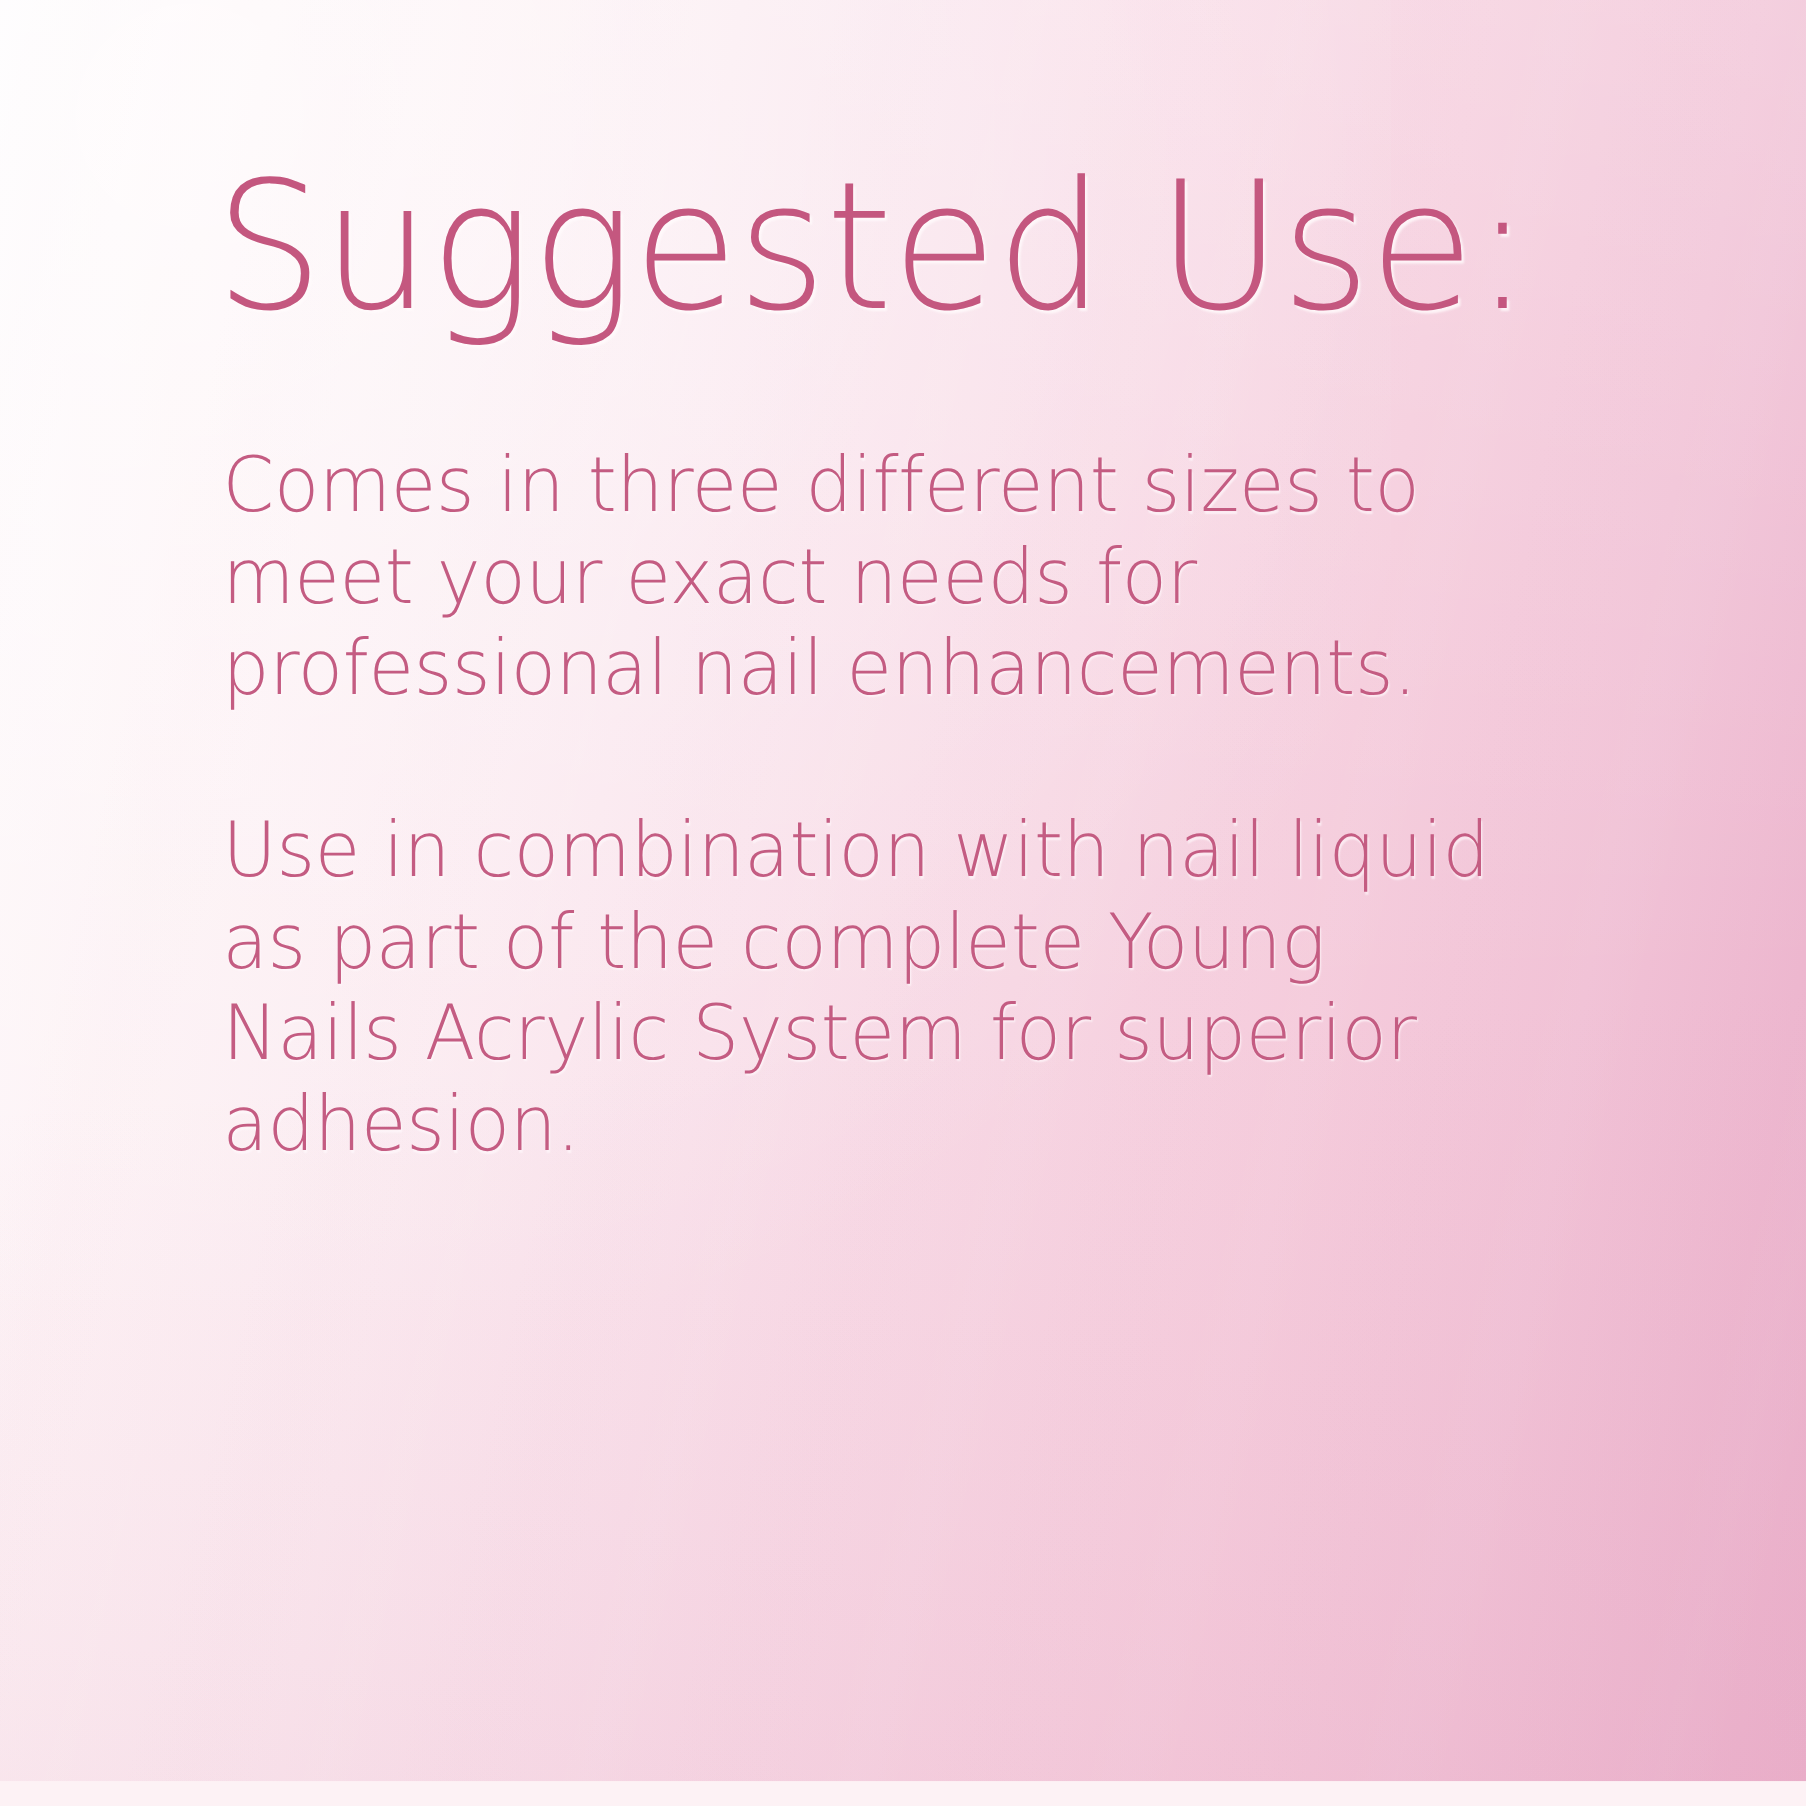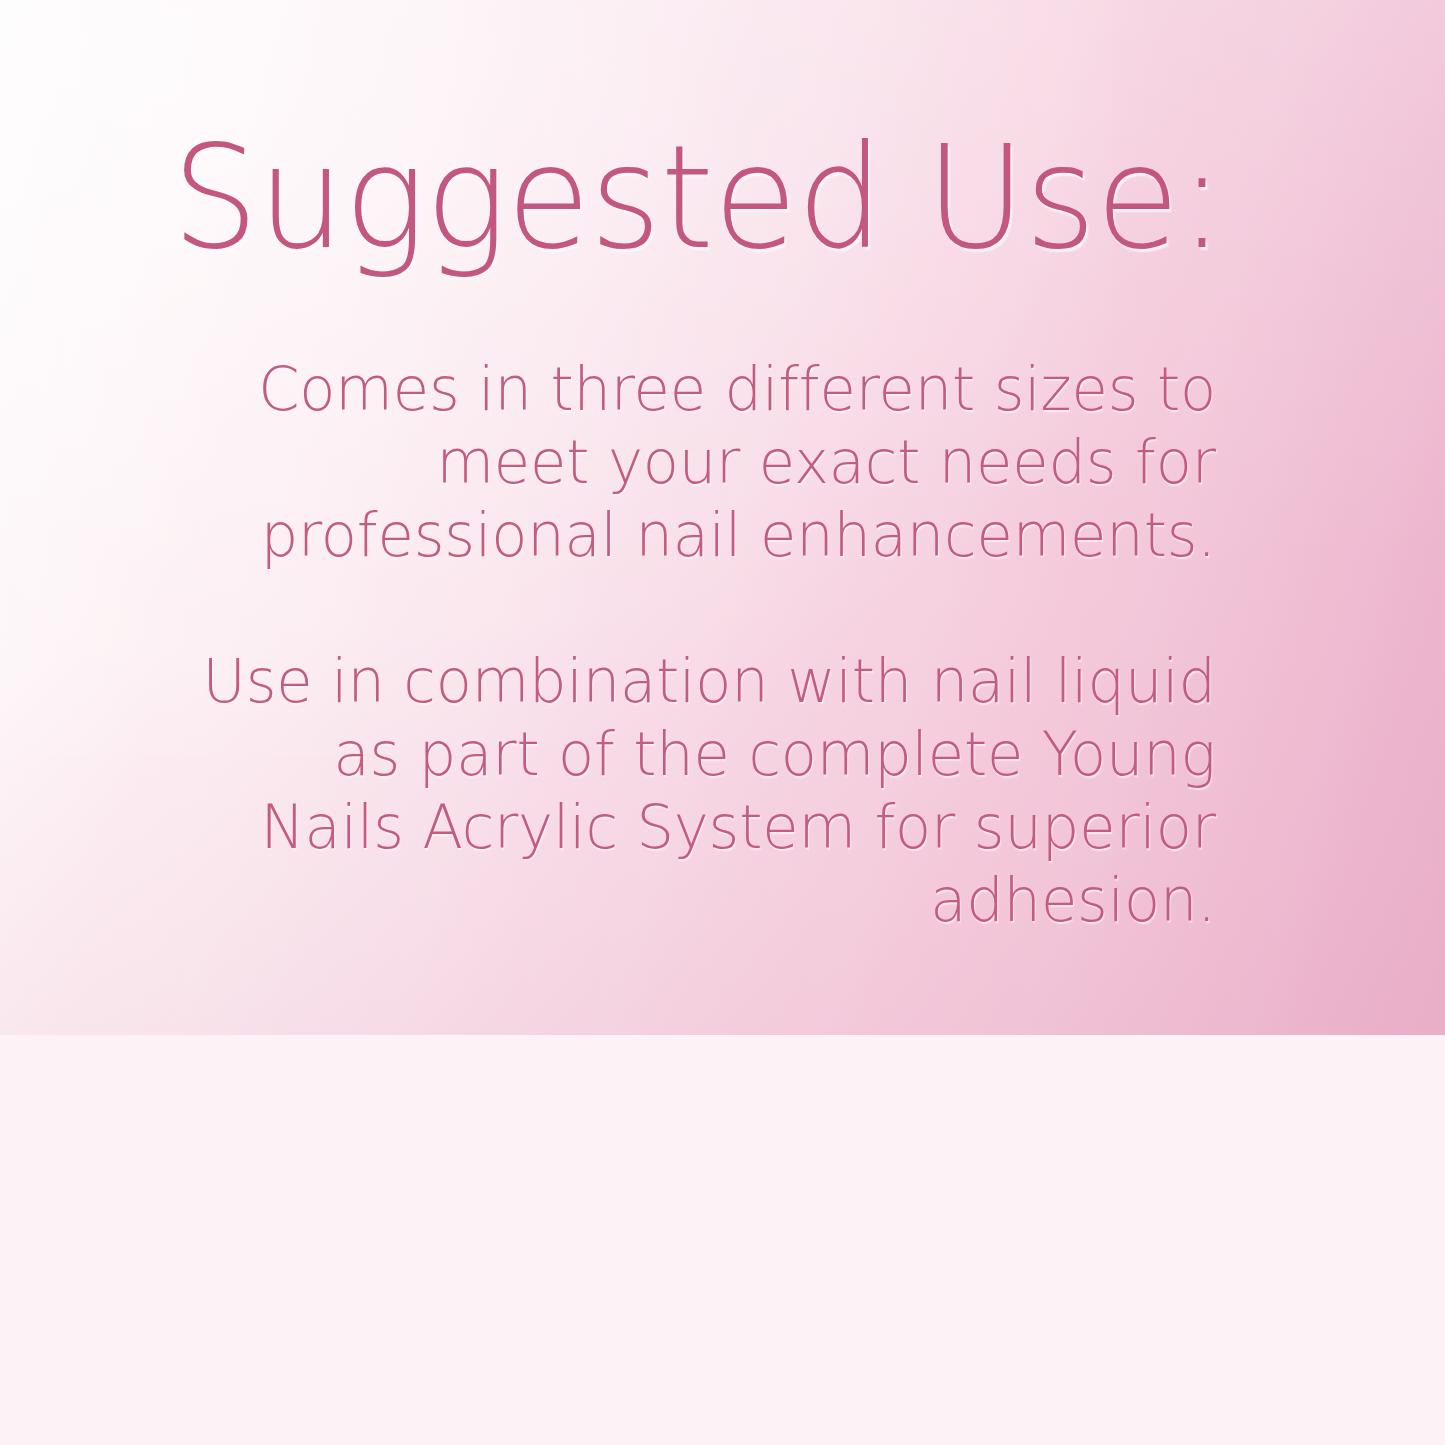--- a/index.html
+++ b/index.html
@@ -13,21 +13,21 @@
     height: 1445px;
     overflow: hidden;
     font-family: "DejaVu Sans", sans-serif;
     background: #fdf2f5;
   }
 
   
   #card {
     position: relative;
     width: 1445px;
-    height: 1035px;
+    height: 1425px;
     overflow: hidden;
     box-sizing: border-box;
   }
 
   
   .bg-base {
     position: absolute;
     inset: 0;
     background: linear-gradient(
       100deg,
@@ -112,21 +112,20 @@
     transform: scaleX(0.96);
     transform-origin: left center;
     text-shadow: 2px 3px 2px rgba(255, 250, 252, 0.85);
   }
 
   .body-block {
     position: absolute;
     left: 6px;
     top: 352px;
     width: 1070px;
-    text-align: right;
   }
 
   .para {
     margin: 0;
     font-family: "DejaVu Sans", sans-serif;
     font-size: 61px;
     font-weight: 300;
     line-height: 73px;
     letter-spacing: -0.2px;
     color: #c45c82;

